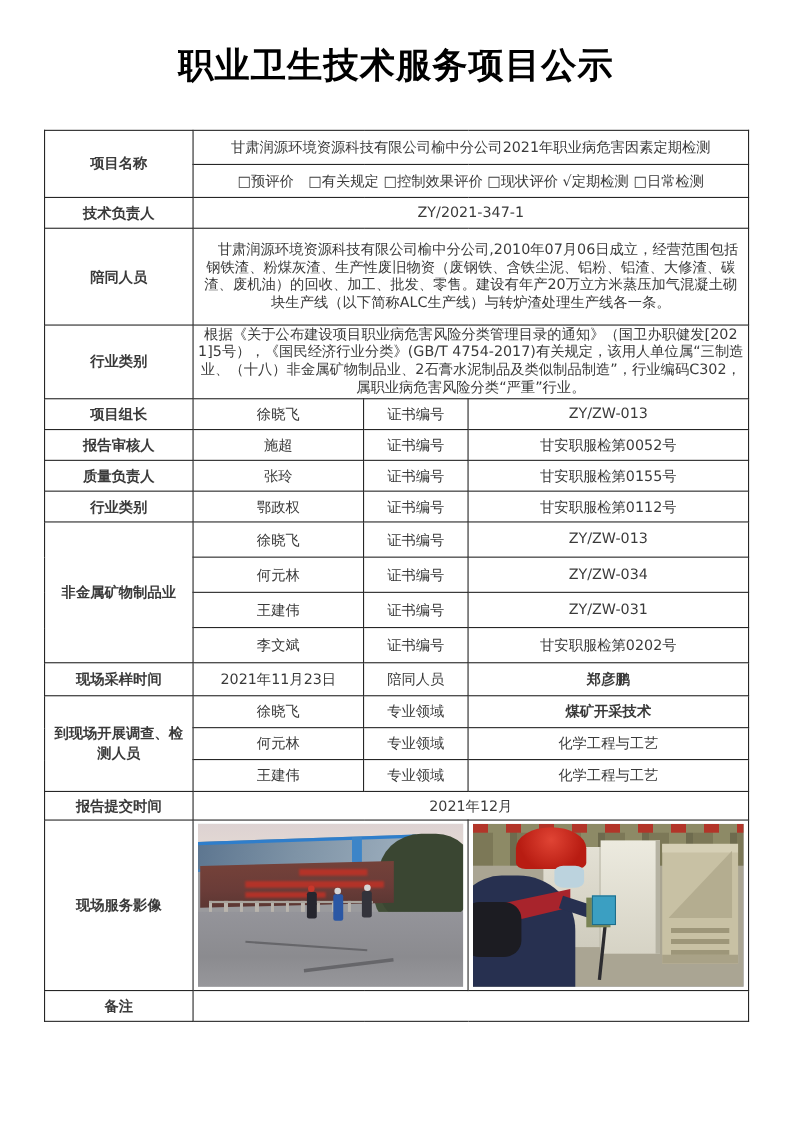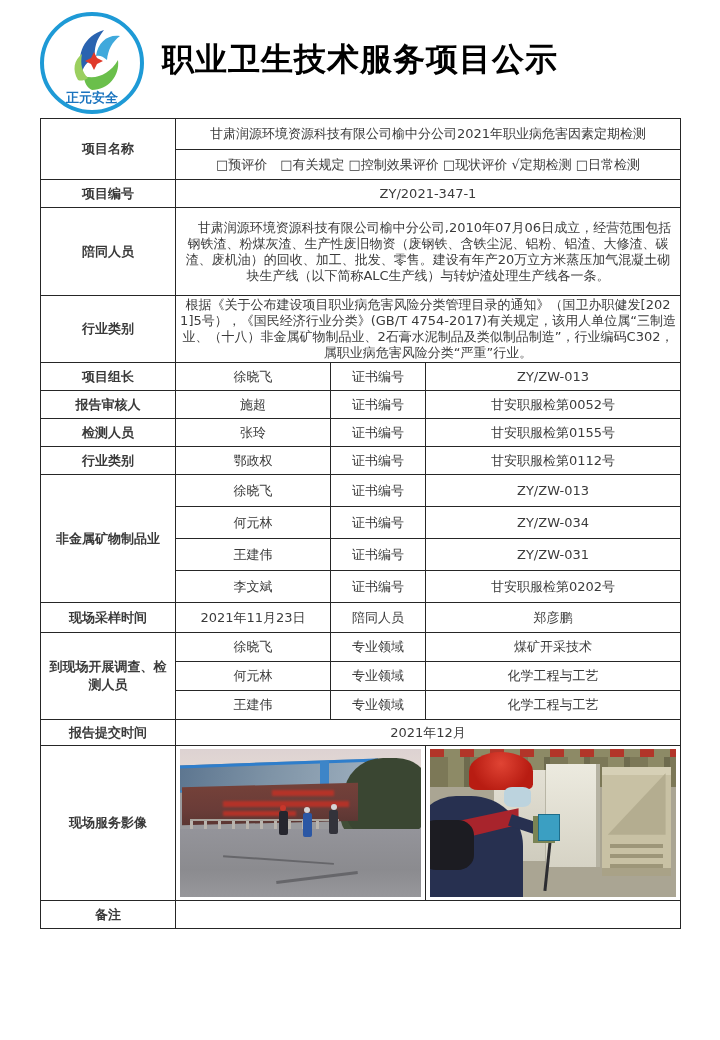--- a/index.html
+++ b/index.html
@@ -10,21 +10,21 @@
   .logo{position:absolute;left:38px;top:10px;width:108px;height:106px;}
   .title{position:absolute;left:0;top:38px;width:720px;text-align:center;
          font-size:32px;font-weight:bold;color:#000;letter-spacing:1px;margin:0;}
 
   
   table.doc{position:absolute;left:40px;top:118px;width:640px;border-collapse:collapse;table-layout:fixed;}
   table.doc td{border:1px solid #262626;font-size:13px;text-align:center;vertical-align:middle;
                padding:1px 4px;overflow:hidden;color:#3a3a3a;word-break:break-all;}
   td.label{font-weight:bold;color:#333;}
   td.para{text-align:justify;line-height:16px;font-size:12.5px;padding:3px 7px;}
-  td.bold{font-weight:normal;}
+  td.bold{font-weight:bold;}
   .opts{font-size:13px;white-space:nowrap;}
 
   
   td.photo-cell{padding:3px;}
   .photo{position:relative;width:100%;height:148px;overflow:hidden;background:#9a9a9d;}
 
   
   .lp-sky{position:absolute;left:0;top:0;width:100%;height:22%;background:linear-gradient(#ddd2d2,#e6dcd4);}
   .lp-roof{position:absolute;left:0;top:9%;width:82%;height:15%;
            background:linear-gradient(100deg,#5d7690 0%,#7e93a6 45%,#9fb0bf 100%);
@@ -76,52 +76,41 @@
             border-radius:50% 50% 14% 14%;}
   .rp-mask{position:absolute;left:30%;top:26%;width:11%;height:13%;background:#bcd3de;border-radius:30%;}
   .rp-device{position:absolute;left:44%;top:44%;width:9%;height:18%;background:#3b9fc2;box-shadow:inset 0 0 0 1px #1e6d8a,-5px 2px 0 #7a8455;}
   .rp-tripod{position:absolute;left:47%;top:62%;width:3px;height:34%;background:#2c2c30;transform:rotate(6deg);}
   .rp-arm{position:absolute;left:32%;top:48%;width:16%;height:8%;background:#273050;transform:rotate(18deg);}
 </style>
 </head>
 <body>
 
 <div class="header">
-  <div class="logo">
-    <svg width="108" height="106" viewBox="0 0 108 106">
-      <ellipse cx="54" cy="53" rx="50" ry="49" fill="#ffffff" stroke="#1e9ad6" stroke-width="4"></ellipse>
-      <path d="M44,62 C38,44 46,26 66,20 C58,30 56,38 57,48 C51,50 46,55 44,62 Z" fill="#2a63b0"></path>
-      <path d="M58,46 C60,32 70,24 82,26 C74,32 70,40 69,50 C65,46 61,45 58,46 Z" fill="#3fa9dc"></path>
-      <path d="M46,66 C58,70 72,64 80,50 C82,66 70,80 54,80 C49,78 46,72 46,66 Z" fill="#6abf4b"></path>
-      <path d="M40,70 C34,60 36,50 44,44 C42,54 44,62 50,68 C46,71 42,71 40,70 Z" fill="#9bcf5f"></path>
-      <path d="M56,42 l3,6 6,3 -6,3 -3,6 -3,-6 -6,-3 6,-3 Z" fill="#e03a2a"></path>
-      <text x="54" y="92" text-anchor="middle" font-size="13" font-weight="bold" fill="#1b74bf">正元安全</text>
-    </svg>
-  </div>
   <h1 class="title">职业卫生技术服务项目公示</h1>
 </div>
 
 <table class="doc">
   <colgroup>
       <col style="width:135px">
       <col style="width:155px">
       <col style="width:95px">
       <col style="width:255px">
     </colgroup>
   <tbody>
     <tr style="height:31px">
       <td class="label" rowspan="2">项目名称</td>
       <td colspan="3">甘肃润源环境资源科技有限公司榆中分公司2021年职业病危害因素定期检测</td>
     </tr>
     <tr style="height:30px">
       <td colspan="3" class="opts">□预评价　□有关规定 □控制效果评价 □现状评价 √定期检测 □日常检测</td>
     </tr>
 
     <tr style="height:28px">
-      <td class="label">项目编号</td>
+      <td class="label">技术负责人</td>
       <td colspan="3">ZY/2021-347-1</td>
     </tr>
 
     <tr style="height:88px">
       <td class="label">陪同人员</td>
       <td colspan="3" class="para">　甘肃润源环境资源科技有限公司榆中分公司,2010年07月06日成立，经营范围包括钢铁渣、粉煤灰渣、生产性废旧物资（废钢铁、含铁尘泥、铝粉、铝渣、大修渣、碳渣、废机油）的回收、加工、批发、零售。建设有年产20万立方米蒸压加气混凝土砌块生产线（以下简称ALC生产线）与转炉渣处理生产线各一条。</td>
     </tr>
 
     <tr style="height:65px">
       <td class="label">行业类别</td>
@@ -134,21 +123,21 @@
       <td>证书编号</td>
       <td>ZY/ZW-013</td>
     </tr>
     <tr style="height:28px">
       <td class="label">报告审核人</td>
       <td>施超</td>
       <td>证书编号</td>
       <td>甘安职服检第0052号</td>
     </tr>
     <tr style="height:28px">
-      <td class="label">检测人员</td>
+      <td class="label">质量负责人</td>
       <td>张玲</td>
       <td>证书编号</td>
       <td>甘安职服检第0155号</td>
     </tr>
     <tr style="height:28px">
       <td class="label">行业类别</td>
       <td>鄂政权</td>
       <td>证书编号</td>
       <td>甘安职服检第0112号</td>
     </tr>

